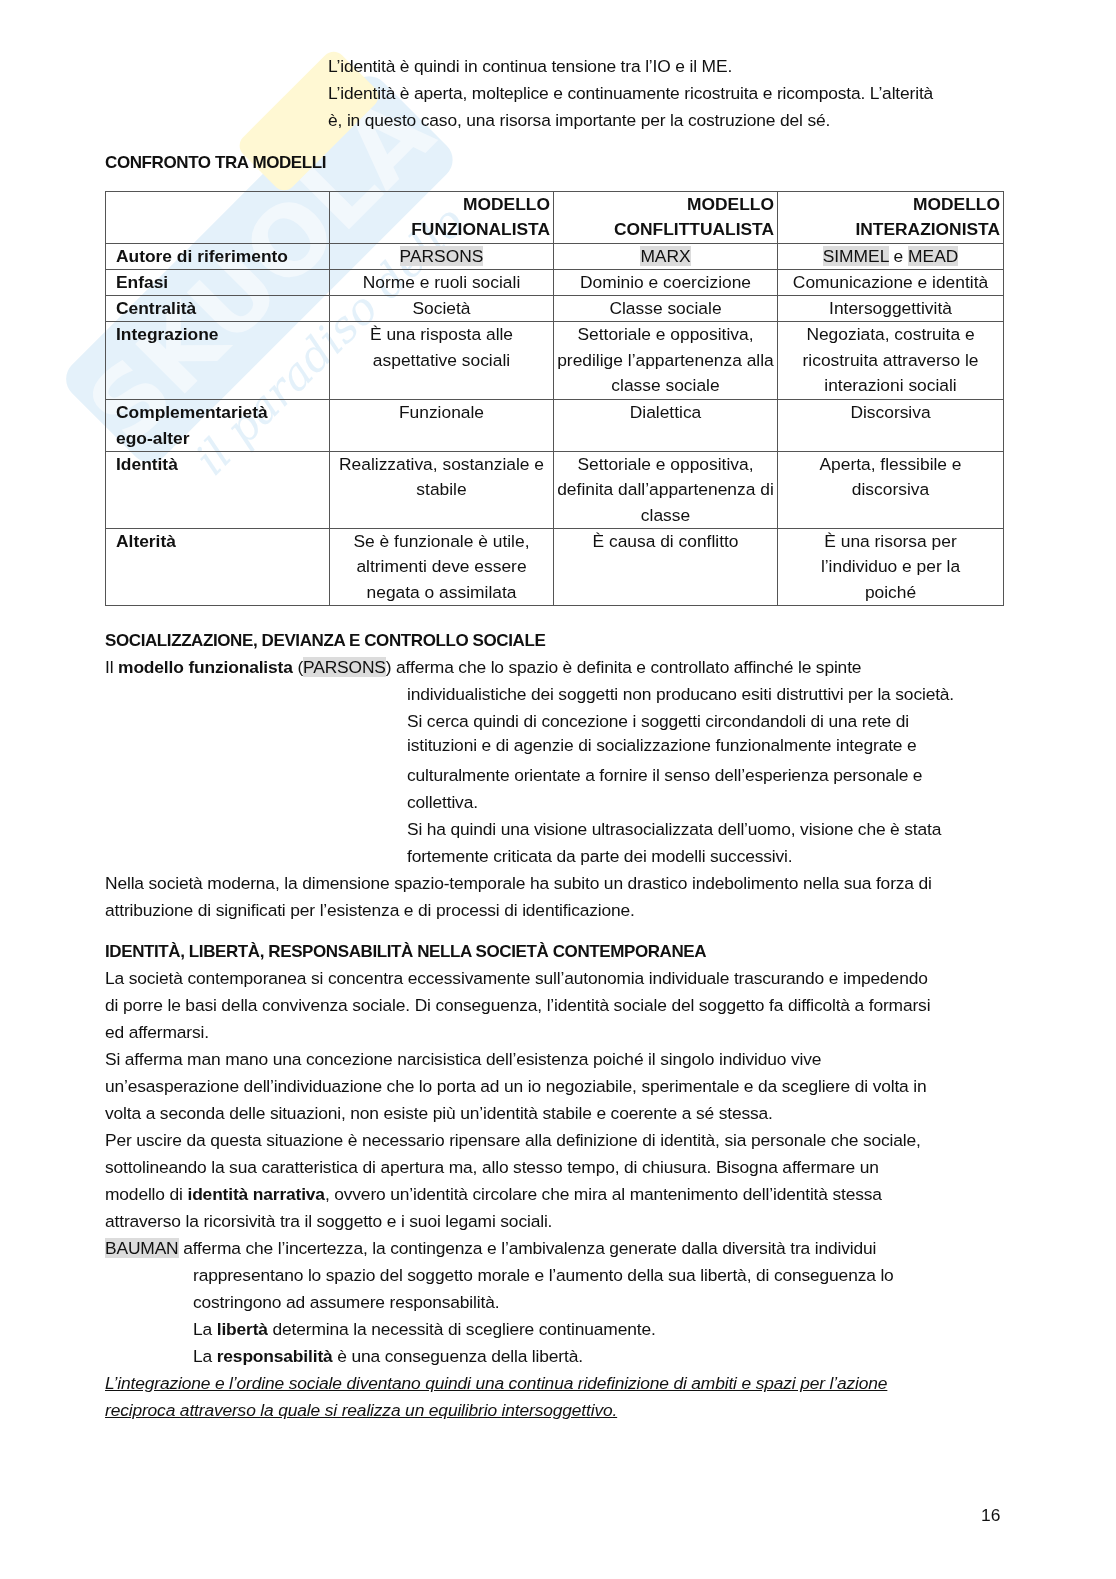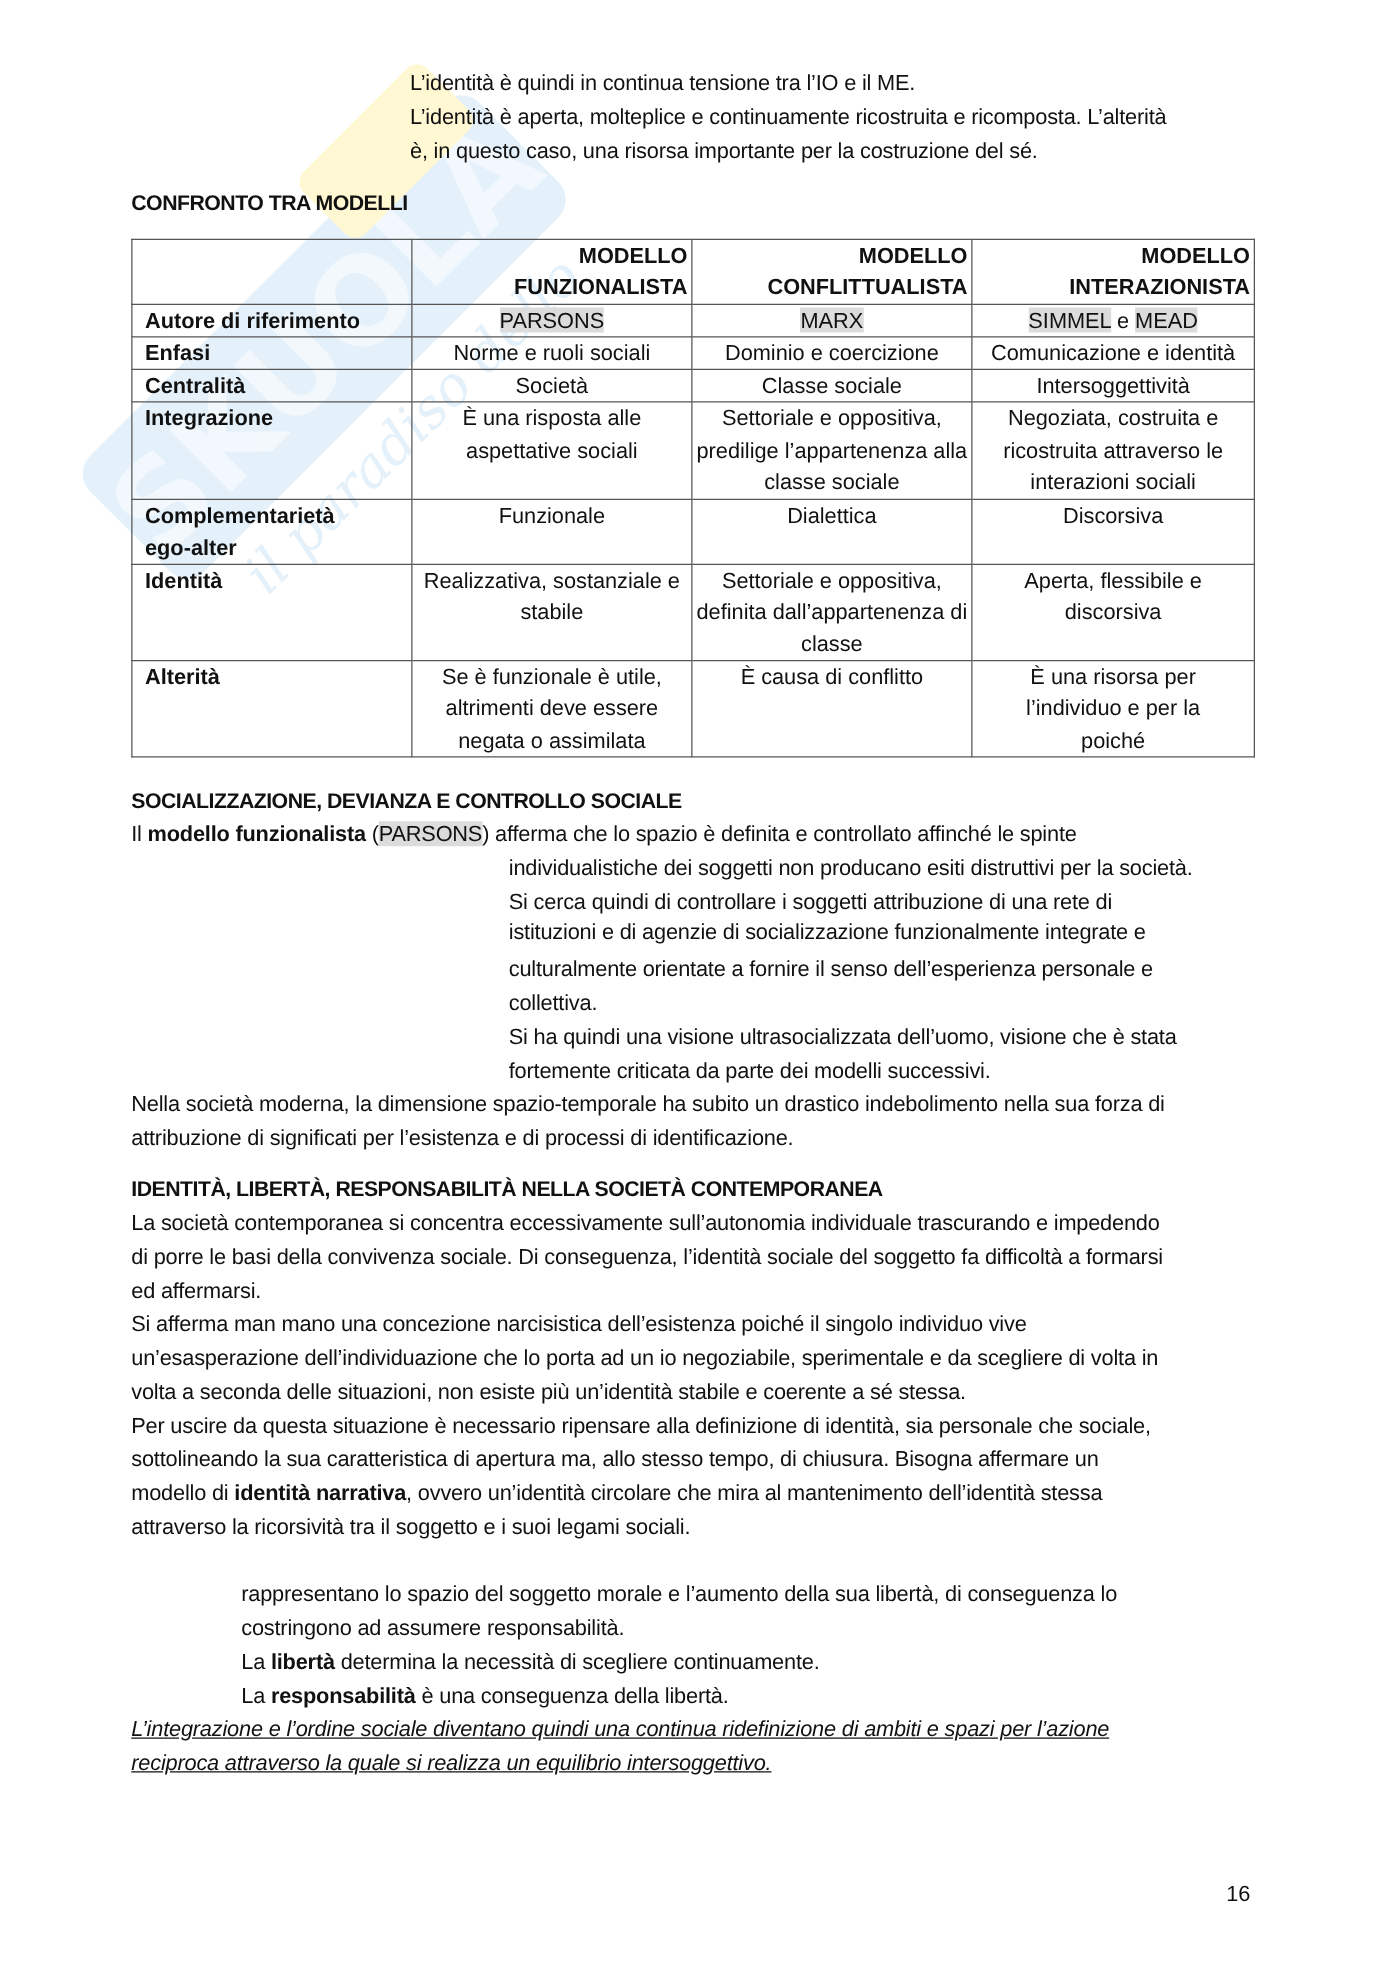--- a/index.html
+++ b/index.html
@@ -109,21 +109,21 @@
       <td class="c" style="padding:0 30px;">È una risorsa per l’individuo e per la poiché</td>
     </tr>
   </tbody>
     </table>
 
   <div class="line hdr" style="left:105px; top:627px;">SOCIALIZZAZIONE, DEVIANZA E CONTROLLO SOCIALE</div>
   <div class="line" style="left:105px; top:654px;">
     <span style="white-space:pre">Il </span><b>modello funzionalista</b><span style="white-space:pre"> (</span><span class="hl">PARSONS</span><span>)</span><span style="white-space:pre"> afferma che lo spazio è definita e controllato affinché le spinte</span>
   </div>
   <div class="line" style="left:407px; top:681px;">individualistiche dei soggetti non producano esiti distruttivi per la società.</div>
-  <div class="line" style="left:407px; top:708px;">Si cerca quindi di controllare i soggetti attribuzione di una rete di</div>
+  <div class="line" style="left:407px; top:708px;">Si cerca quindi di concezione i soggetti circondandoli di una rete di</div>
   <div class="line" style="left:407px; top:703px;margin-top:29px;">istituzioni e di agenzie di socializzazione funzionalmente integrate e</div>
   <div class="line" style="left:407px; top:762px;">culturalmente orientate a fornire il senso dell’esperienza personale e</div>
   <div class="line" style="left:407px; top:789px;">collettiva.</div>
   <div class="line" style="left:407px; top:816px;">Si ha quindi una visione ultrasocializzata dell’uomo, visione che è stata</div>
   <div class="line" style="left:407px; top:843px;">fortemente criticata da parte dei modelli successivi.</div>
   <div class="line" style="left:105px; top:870px;">Nella società moderna, la dimensione spazio-temporale ha subito un drastico indebolimento nella sua forza di</div>
   <div class="line" style="left:105px; top:897px;">attribuzione di significati per l’esistenza e di processi di identificazione.</div>
 
   <div class="line hdr" style="left:105px; top:938px;">IDENTITÀ, LIBERTÀ, RESPONSABILITÀ NELLA SOCIETÀ CONTEMPORANEA</div>
   <div class="line" style="left:105px; top:965px;">La società contemporanea si concentra eccessivamente sull’autonomia individuale trascurando e impedendo</div>
@@ -131,20 +131,23 @@
   <div class="line" style="left:105px; top:1019px;">ed affermarsi.</div>
   <div class="line" style="left:105px; top:1046px;">Si afferma man mano una concezione narcisistica dell’esistenza poiché il singolo individuo vive</div>
   <div class="line" style="left:105px; top:1073px;">un’esasperazione dell’individuazione che lo porta ad un io negoziabile, sperimentale e da scegliere di volta in</div>
   <div class="line" style="left:105px; top:1100px;">volta a seconda delle situazioni, non esiste più un’identità stabile e coerente a sé stessa.</div>
   <div class="line" style="left:105px; top:1127px;">Per uscire da questa situazione è necessario ripensare alla definizione di identità, sia personale che sociale,</div>
   <div class="line" style="left:105px; top:1154px;">sottolineando la sua caratteristica di apertura ma, allo stesso tempo, di chiusura. Bisogna affermare un</div>
   <div class="line" style="left:105px; top:1181px;">
     <span style="white-space:pre">modello di </span><b>identità narrativa</b><span style="white-space:pre">, ovvero un’identità circolare che mira al mantenimento dell’identità stessa</span>
   </div>
   <div class="line" style="left:105px; top:1208px;">attraverso la ricorsività tra il soggetto e i suoi legami sociali.</div>
+  <div class="line" style="left:105px; top:1235px;">
+    <span class="hl">BAUMAN</span><span style="white-space:pre"> afferma che l’incertezza, la contingenza e l’ambivalenza generate dalla diversità tra individui</span>
+  </div>
   <div class="line" style="left:193px; top:1262px;">rappresentano lo spazio del soggetto morale e l’aumento della sua libertà, di conseguenza lo</div>
   <div class="line" style="left:193px; top:1289px;">costringono ad assumere responsabilità.</div>
   <div class="line" style="left:193px; top:1316px;">
     <span style="white-space:pre">La </span><b>libertà</b><span style="white-space:pre"> determina la necessità di scegliere continuamente.</span>
   </div>
   <div class="line it" style="left:105px; top:1370px;">L’integrazione e l’ordine sociale diventano quindi una continua ridefinizione di ambiti e spazi per l’azione</div>
   <div class="line" style="left:193px; top:1343px;">
     <span style="white-space:pre">La </span><b>responsabilità</b><span style="white-space:pre"> è una conseguenza della libertà.</span>
   </div>
   <div class="line it" style="left:105px; top:1397px;">reciproca attraverso la quale si realizza un equilibrio intersoggettivo.</div>

